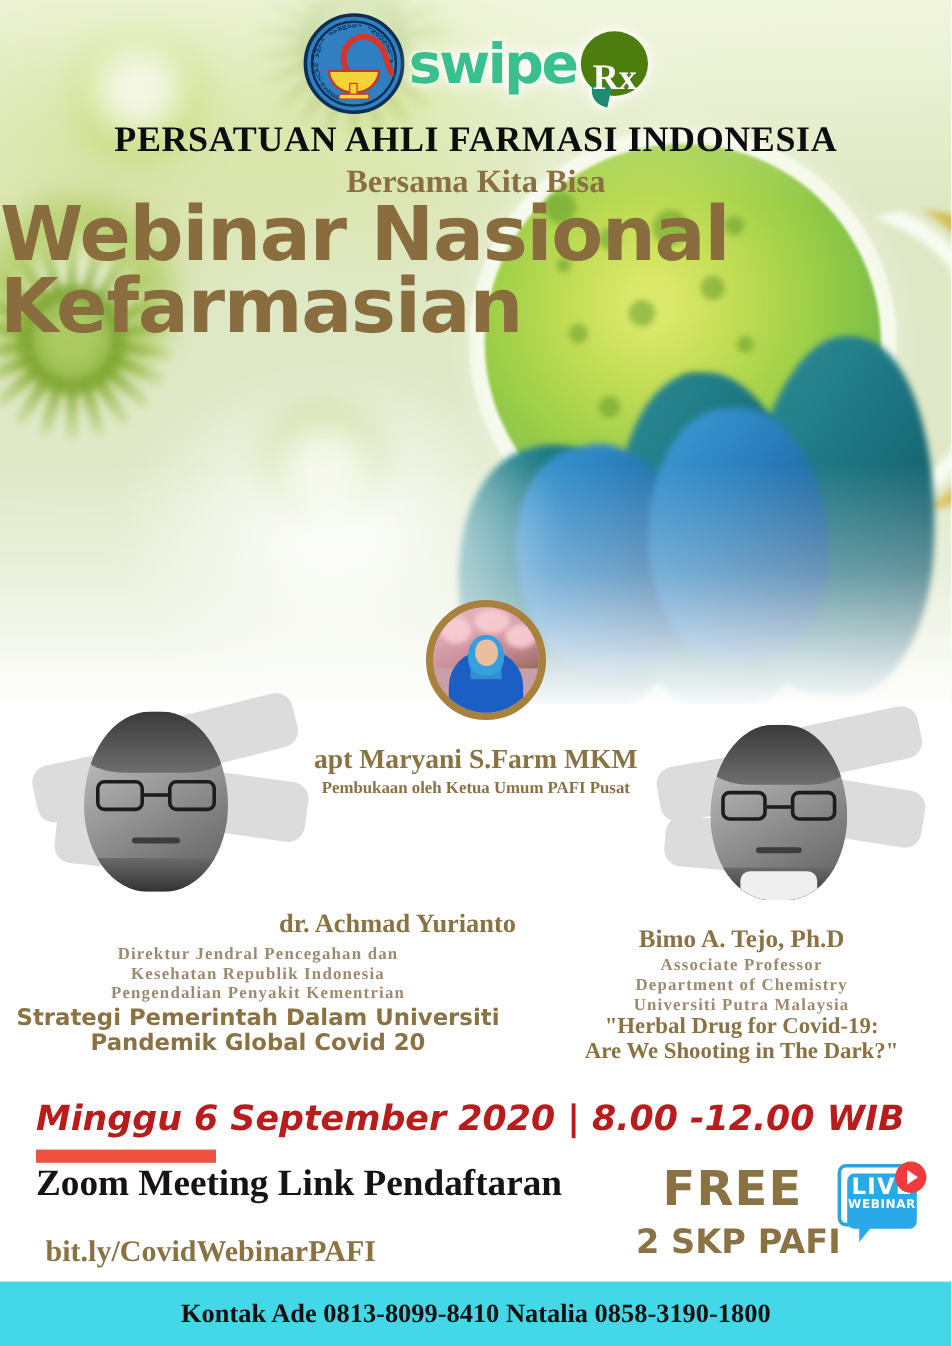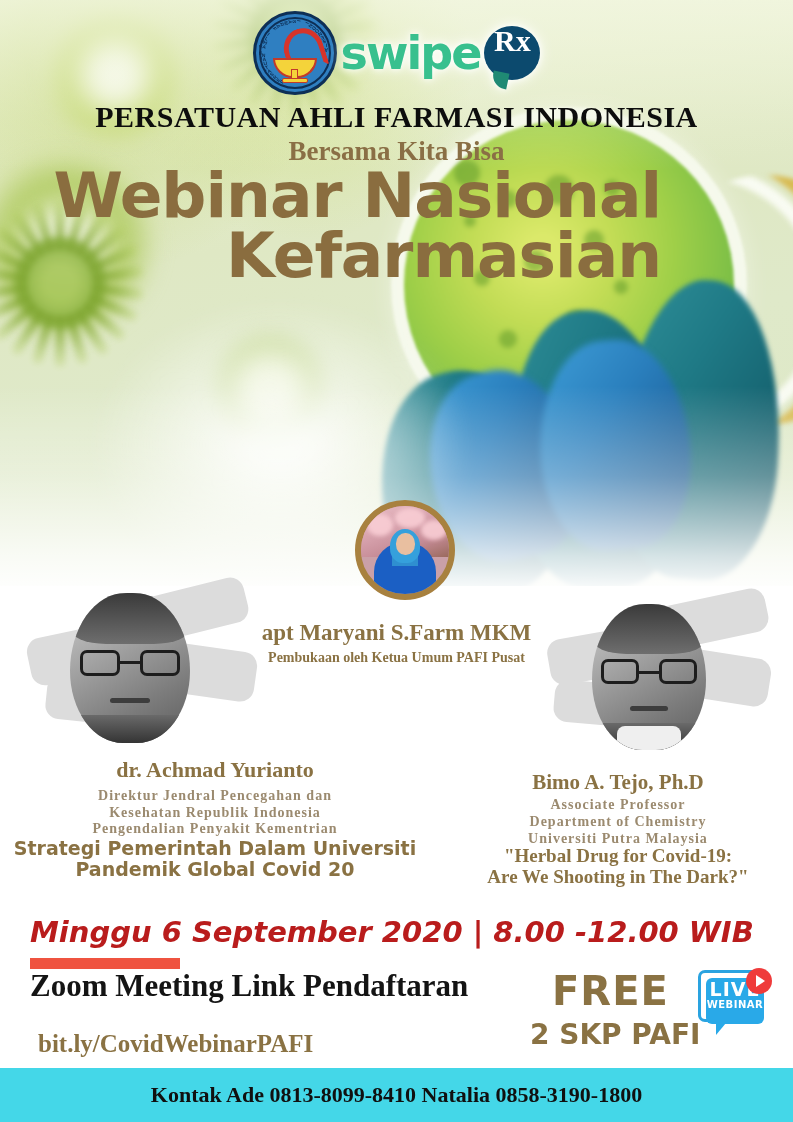--- a/index.html
+++ b/index.html
@@ -78,32 +78,32 @@
   .pafi-snake{position:absolute;left:28px;top:14px;width:30px;height:34px;border:5px solid #d7342a;border-radius:50% 50% 10% 50%;border-bottom-color:transparent;transform:rotate(-18deg);}
   .pafi-txt{position:absolute;left:0;top:0;width:100%;height:100%;}
   .pafi-txt span{position:absolute;left:50%;top:50%;font-size:5px;font-weight:bold;color:#0d2f56;
     font-family:"Liberation Sans",sans-serif;transform-origin:0 0;white-space:nowrap;}
 
   .swipe-logo{display:flex;align-items:center;gap:4px;
     filter:drop-shadow(0 0 3px rgba(255,255,255,.95)) drop-shadow(0 0 7px rgba(255,255,255,.8));}
   .swipe-word{position:relative;font-size:46px;font-weight:bold;color:#38c08e;letter-spacing:-2px;
     font-family:"DejaVu Sans",sans-serif;line-height:1;}
   .swipe-dot{position:absolute;right:31px;top:2px;width:8px;height:8px;border-radius:50%;background:#f5a623;}
-  .swipe-rx{position:relative;width:56px;height:54px;background:#0c4a6e;border-radius:50% 50% 50% 50%;
-    display:flex;align-items:flex-start;justify-content:center;}
+  .swipe-rx{position:relative;width:56px;height:54px;background:#4d7c0f;border-radius:50% 50% 50% 50%;
+    display:flex;align-items:flex-end;justify-content:center;}
   .swipe-rx:after{content:"";position:absolute;left:8px;bottom:-8px;width:16px;height:16px;background:#1f8a74;
     border-radius:0 0 0 14px;transform:rotate(12deg);}
   .swipe-rx b{color:#fff;font-size:30px;font-family:"Liberation Serif",serif;font-weight:bold;line-height:1;z-index:2;}
 
   
   .org-name{position:absolute;left:0;top:100px;width:793px;text-align:center;z-index:6;
     font-family:"Liberation Serif",serif;font-weight:bold;font-size:30px;color:#0d0d0d;letter-spacing:.5px;}
   .tagline{position:absolute;left:0;top:136px;width:793px;text-align:center;z-index:6;
     font-family:"Liberation Serif",serif;font-weight:bold;font-size:27px;color:#8a6f45;}
-  .main-title{position:absolute;left:0;top:166px;width:661px;text-align:right;z-index:6;
+  .main-title{position:absolute;left:0;top:166px;width:661px;text-align:left;z-index:6;
     font-family:"DejaVu Sans",sans-serif;font-weight:bold;font-size:63px;line-height:.95;color:#8a6d3f;letter-spacing:-1px;}
   .main-title .l2{display:block;}
 
   
   .white-sec{position:absolute;left:0;top:586px;width:793px;height:536px;background:#fff;z-index:3;}
 
   
   .spk-center{position:absolute;left:355px;top:500px;width:84px;z-index:7;text-align:center;}
   .circ-photo{position:relative;width:100px;height:100px;margin:0 auto;border-radius:50%;
     border:6px solid #a8813f;box-sizing:border-box;overflow:hidden;background:#caa0a8;}
@@ -133,21 +133,21 @@
   .f-hair{position:absolute;left:0;top:0;width:100%;height:34%;background:linear-gradient(180deg,#3a3a3a,#6e6e6e);border-radius:48% 48% 30% 30%;}
   .f-glass{position:absolute;left:8%;top:38%;width:84%;height:17%;}
   .f-glass span{position:absolute;top:0;width:40%;height:100%;border:3px solid #1d1d1d;border-radius:7px;box-sizing:border-box;}
   .f-glass span:first-child{left:0;}
   .f-glass span:last-child{right:0;}
   .f-glass:after{content:"";position:absolute;left:40%;top:45%;width:20%;height:3px;background:#1d1d1d;}
   .f-mouth{position:absolute;left:33%;top:70%;width:34%;height:5px;background:#3d3d3d;border-radius:3px;}
   .f-collar{position:absolute;left:0;bottom:-2px;width:100%;height:20%;background:linear-gradient(180deg,#6a6a6a,#303030);}
   .f-shirt{position:absolute;left:22%;bottom:-2px;width:56%;height:18%;background:#efefef;border-radius:8px 8px 0 0;}
 
-  .spk-name-l{position:absolute;left:0;top:757px;width:430px;text-align:center;z-index:7;
+  .spk-name-l{position:absolute;left:0;top:757px;width:430px;text-align:right;z-index:7;
     font-family:"Liberation Serif",serif;font-weight:bold;font-size:22px;color:#8a7243;}
   .spk-aff-l{position:absolute;left:0;top:788px;width:430px;text-align:center;z-index:7;
     font-family:"Liberation Serif",serif;font-weight:bold;font-size:14px;line-height:1.18;color:#9b8a6f;letter-spacing:1px;}
   .spk-topic-l{position:absolute;left:0;top:838px;width:430px;text-align:center;z-index:7;
     font-family:"DejaVu Sans",sans-serif;font-weight:bold;font-size:19px;line-height:1.12;color:#8a7243;}
 
   .spk-name-r{position:absolute;left:443px;top:770px;width:350px;text-align:center;z-index:7;
     font-family:"Liberation Serif",serif;font-weight:bold;font-size:21px;color:#8a7243;}
   .spk-aff-r{position:absolute;left:443px;top:797px;width:350px;text-align:center;z-index:7;
     font-family:"Liberation Serif",serif;font-weight:bold;font-size:14px;line-height:1.2;color:#9b8a6f;letter-spacing:1px;}

